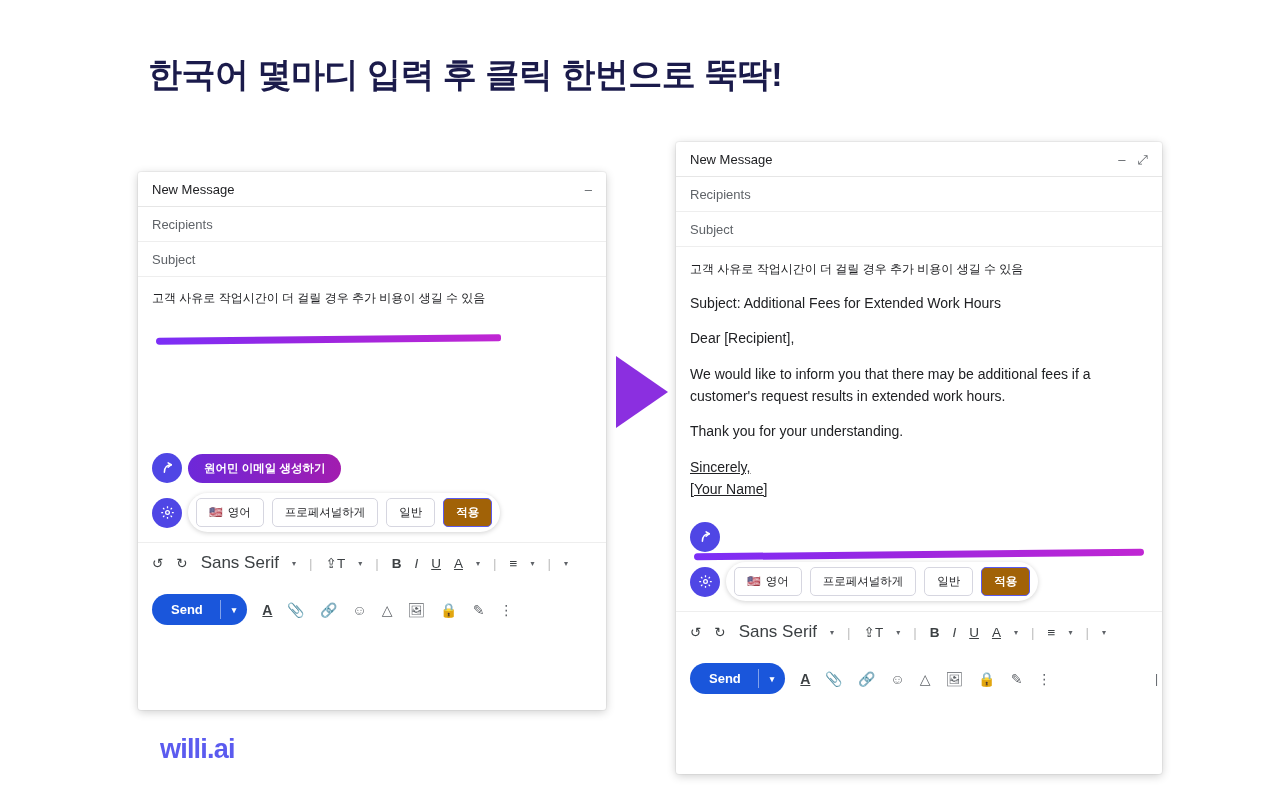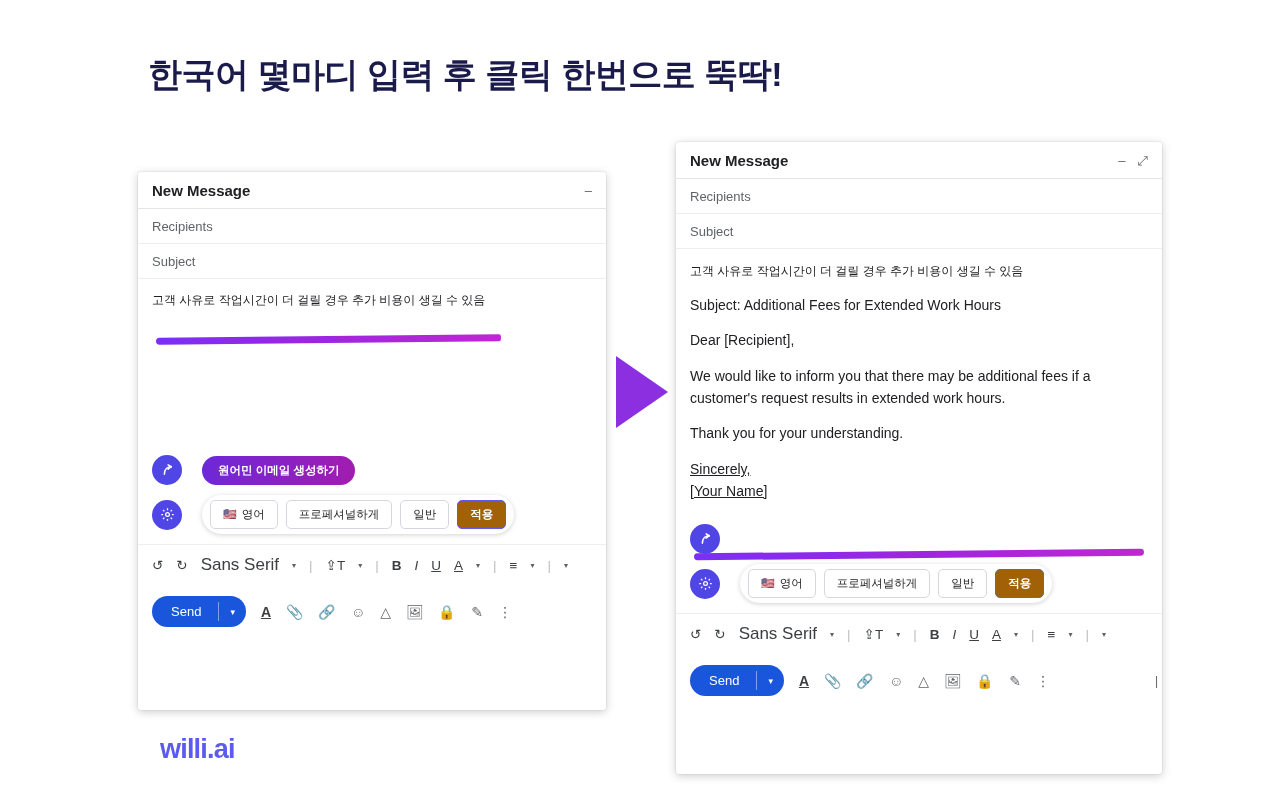--- a/index.html
+++ b/index.html
@@ -31,22 +31,22 @@
     overflow: hidden;
   }
   .compose-header {
     display: flex;
     align-items: center;
     justify-content: space-between;
     padding: 10px 14px 9px 14px;
     border-bottom: 1px solid #e6e6e6;
   }
   .compose-title {
-    font-size: 15px;
-    font-weight: bold;
+    font-size: 13px;
+    font-weight: normal;
     color: #202124;
   }
   .win-ctrls {
     display: flex;
     align-items: center;
     gap: 12px;
     color: #5f6368;
     font-size: 13px;
   }
   .win-btn { cursor: default; line-height: 1; }
@@ -71,21 +71,21 @@
     position: absolute;
     height: 7px;
     border-radius: 4px;
     background: linear-gradient(90deg,#7b2ff7 0%, #9b26e0 45%, #c026d3 100%);
     transform: rotate(-0.6deg);
   }
   .marker.tail-l { border-top-left-radius: 6px; border-bottom-left-radius: 6px; }
 
   
   .ai-stack { padding: 0 14px; }
-  .ai-row { display: flex; align-items: center; gap: 20px; margin-bottom: 10px; }
+  .ai-row { display: flex; align-items: center; gap: 6px; margin-bottom: 10px; }
   .circle-btn {
     width: 30px; height: 30px; border-radius: 50%;
     background: #4f46e5;
     display: flex; align-items: center; justify-content: center;
     color: #fff; font-size: 14px;
     flex: 0 0 auto;
   }
   .circle-btn.gear { background: #4f46e5; }
   .pill-gradient {
     background: linear-gradient(90deg,#6d28d9 0%, #a21caf 100%);
@@ -153,21 +153,21 @@
     white-space: nowrap;
     overflow: hidden;
   }
   .send-btn {
     display: flex; align-items: stretch;
     background: #1a56db;
     color: #fff;
     border-radius: 18px;
     overflow: hidden;
     font-size: 13px;
-    font-weight: normal;
+    font-weight: bold;
   }
   .send-btn .lbl { padding: 8px 17px 8px 19px; }
   .send-btn .div { width: 1px; background: rgba(255,255,255,0.45); margin: 6px 0; }
   .send-btn .arr { padding: 8px 11px; font-size: 9px; display:flex; align-items:center; }
   .icon-a { color: #3c4043; text-decoration: underline; font-weight: bold; }
 
   
   #left-compose { left: 138px; top: 172px; width: 468px; height: 538px; }
   #left-compose .body-area { height: 176px; }
 

